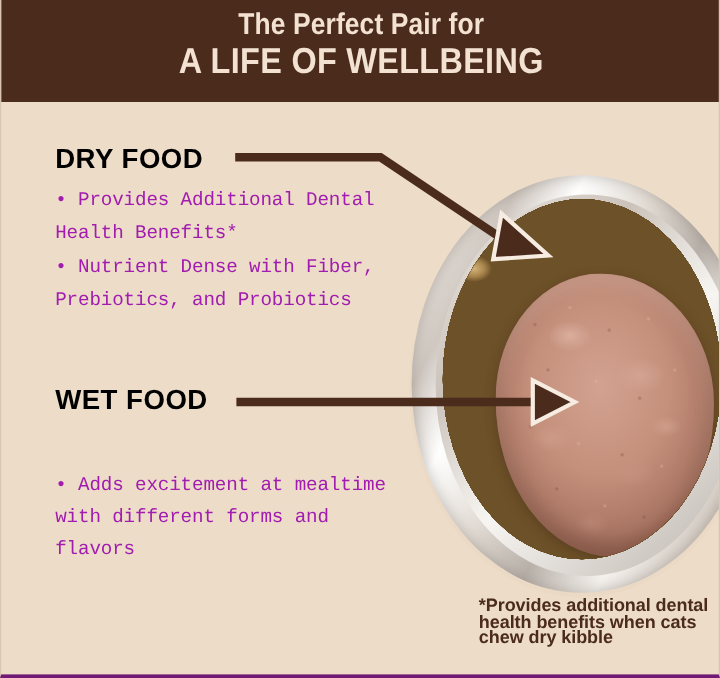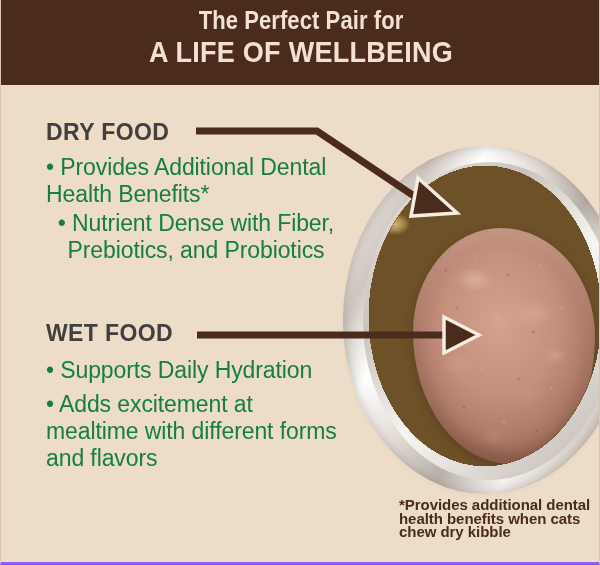--- a/index.html
+++ b/index.html
@@ -10,21 +10,21 @@
   body {
     font-family: "Liberation Sans", sans-serif;
   }
   #poster {
     position: relative;
     width: 600px;
     height: 565px;
     overflow: hidden;
     background: #eddcc8;
     box-sizing: border-box;
-    border-bottom: 3px solid #8b5cf6;
+    border-bottom: 3px solid #701a75;
     border-left: 1px solid #d8c6b2;
     border-right: 1px solid #d8c6b2;
   }
 
   
   .header {
     position: absolute;
     left: 0; top: 0;
     width: 600px;
     height: 85px;
@@ -188,41 +188,42 @@
       radial-gradient(circle 2px at 76% 68%, #ddb2a0 0%, rgba(221,178,160,0) 100%),
       radial-gradient(circle 2px at 28% 76%, #845442 0%, rgba(132,84,66,0) 100%),
       radial-gradient(circle 2px at 50% 82%, #dfb4a3 0%, rgba(223,180,163,0) 100%),
       radial-gradient(circle 2px at 68% 86%, #835341 0%, rgba(131,83,65,0) 100%);
   }
 
   
   .section-head {
     position: absolute;
     margin: 0;
-    color: #404040;
+    color: #000000;
     font-size: 23px;
     font-weight: bold;
     letter-spacing: 0.4px;
     white-space: nowrap;
   }
   #dry-head { left: 45px; top: 119px; }
   #wet-head { left: 45px; top: 320px; }
 
   .bullet {
     position: absolute;
     margin: 0;
-    color: #15803d;
-    font-size: 23px;
+    color: #a21caf;
+    font-size: 16px;
     line-height: 27px;
     font-weight: normal;
     letter-spacing: -0.1px;
     width: 300px;
+    font-family: Liberation Mono, monospace;
   }
   #dry-b1 { left: 45px; top: 154px; }
-  #dry-b2 { left: 45px; top: 210px; text-align: center; }
+  #dry-b2 { left: 45px; top: 210px; }
   #wet-b1 { left: 45px; top: 357px; }
   #wet-b2 { left: 45px; top: 391px; }
 
   .footnote {
     position: absolute;
     left: 398px;
     top: 498px;
     width: 200px;
     margin: 0;
     color: #4a2b1c;
@@ -261,21 +262,20 @@
         <div class="pate-speckle"></div>
       </div>
     </div>
   </div>
 
   <h2 class="section-head" id="dry-head">DRY FOOD</h2>
   <p class="bullet" id="dry-b1">• Provides Additional Dental Health Benefits*</p>
   <p class="bullet" id="dry-b2">• Nutrient Dense with Fiber, Prebiotics, and Probiotics</p>
 
   <h2 class="section-head" id="wet-head">WET FOOD</h2>
-  <p class="bullet" id="wet-b1">• Supports Daily Hydration</p>
   <p class="bullet" id="wet-b2">• Adds excitement at mealtime with different forms and flavors</p>
 
   <p class="footnote">*Provides additional dental health benefits when cats chew dry kibble</p>
 
   <svg class="arrows" viewBox="0 0 600 565">
 
     <g>
       <polyline points="195,131 316,131 419,200" fill="none" stroke="#4a2b1c" stroke-width="7" stroke-linecap="butt" stroke-linejoin="miter"></polyline>
       <polygon points="417,178 456,213 410,216" fill="#4a2b1c" stroke="#f6ece1" stroke-width="3.5" stroke-linejoin="miter"></polygon>
     </g>

